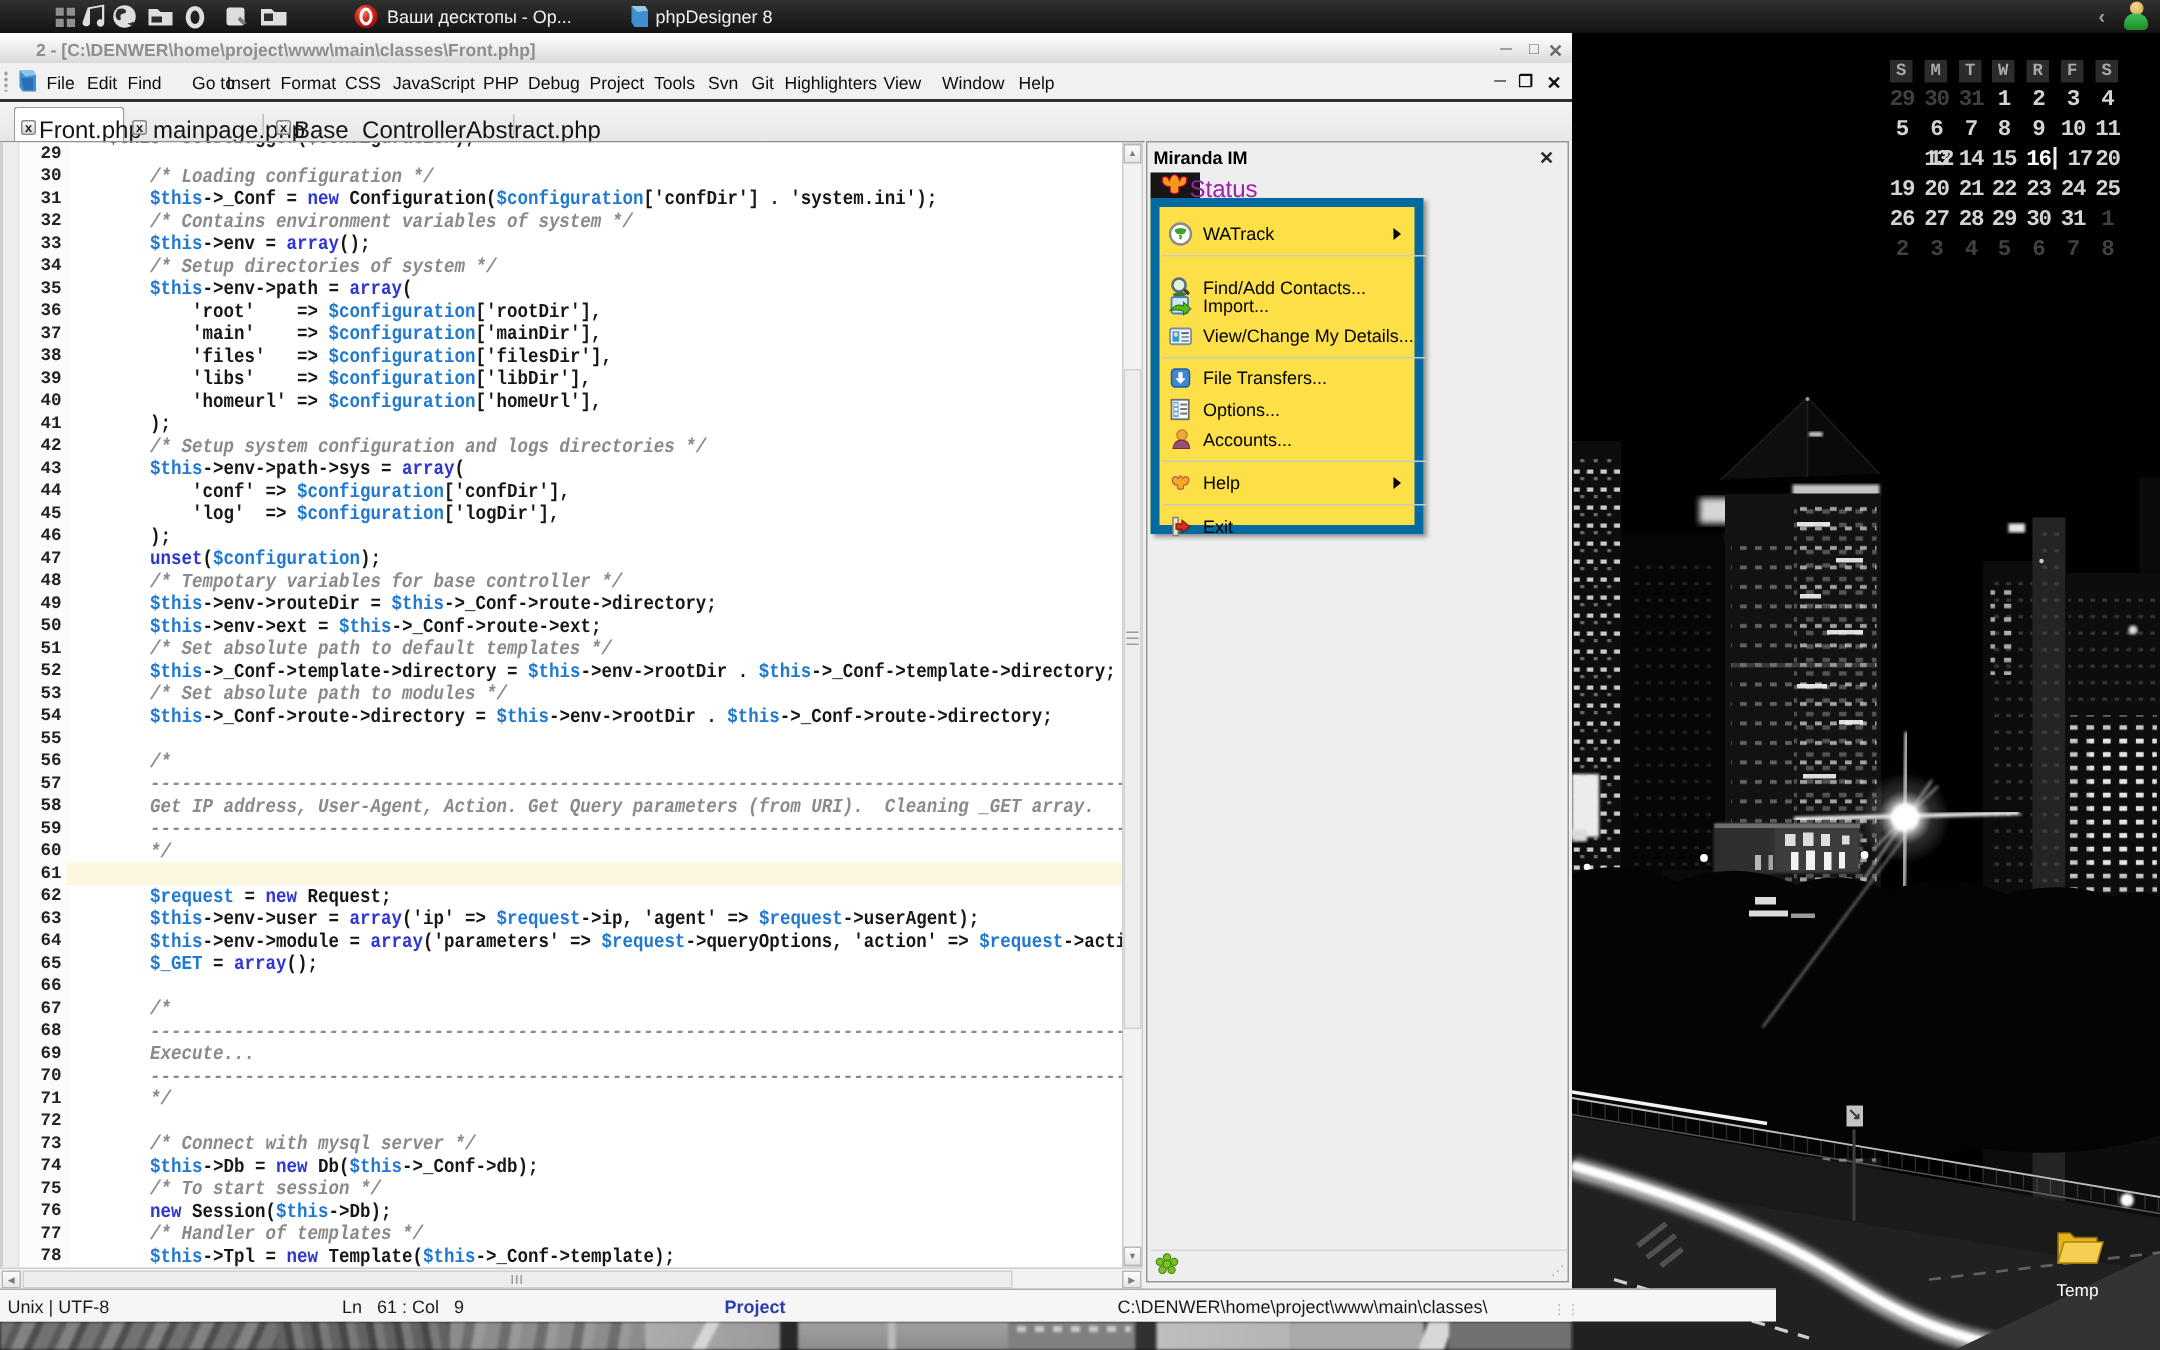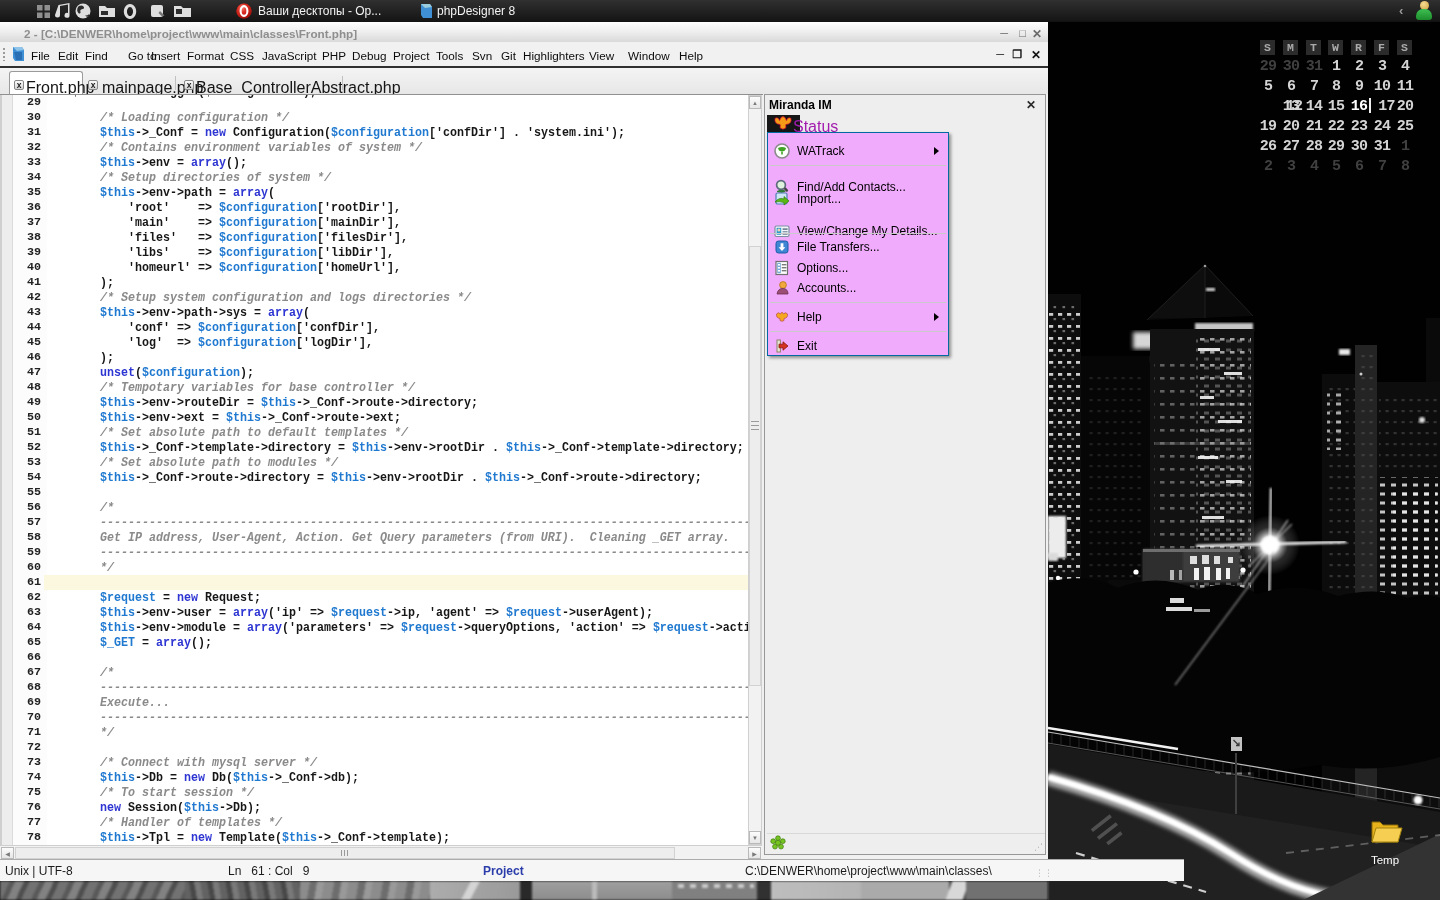--- a/index.html
+++ b/index.html
@@ -39,21 +39,21 @@
 .sthumb{background:#ededed;border:1px solid #d2d2d2;position:absolute}
 .grip{position:absolute;background:#9a9a9a}
 #statusbar{position:absolute;left:0;top:837px;width:1184px;height:22px;background:#f6f6f6;border-top:1px solid #ababab;font-size:12px;color:#1b1b1b}
 #statusbar div{position:absolute;top:4px;white-space:nowrap}
 
 #miranda{position:absolute;left:764px;top:94px;width:282px;height:761px;background:#eeeeee;border:1px solid #979797;z-index:20}
 #mtitle{position:absolute;left:4px;top:3px;font-size:12px;font-weight:bold;color:#000}
 #mclose{position:absolute;right:9px;top:3px;font-size:12px;font-weight:bold;color:#2a2a2a}
 #statusbtn{position:absolute;left:2px;top:20px;width:33px;height:18px;background:#161616}
 #statuslbl{position:absolute;left:28px;top:23px;font-size:16px;color:#a21caf}
-#mpopup{position:absolute;left:2px;top:37px;width:182px;height:224px;background:#f0abfc;border:1px solid #0369a1;box-shadow:2px 2px 3px rgba(0,0,0,.4)}
+#mpopup{position:absolute;left:2px;top:37px;width:182px;height:224px;background:#fde047;border:6px solid #0369a1;box-shadow:2px 2px 3px rgba(0,0,0,.4)}
 .pitem{position:absolute;left:0;width:100%;height:20px;font-size:12px;color:#000}
 .pitem .lbl{position:absolute;left:29px;top:3px}
 .parr{position:absolute;right:9px;top:5.5px;width:0;height:0;border-left:5px solid #000;border-top:4px solid transparent;border-bottom:4px solid transparent}
 .psep{position:absolute;left:2px;width:176px;height:1px;background:#c9c9c9}
 .micon{position:absolute;left:6px;top:2px;width:16px;height:16px}
 #mgrip{position:absolute;right:2px;bottom:2px;color:#aaa;font-size:9px}
 
 #cal{position:absolute;left:1255px;top:38px;width:168px;height:146px;z-index:5;font-family:"Liberation Mono",monospace}
 .ch{position:absolute;top:2px;width:15px;height:15px;background:#2b2b2b;color:#a9a9a9;font-size:11.5px;font-weight:bold;text-align:center;line-height:15px}
 .cd{position:absolute;width:23px;text-align:center;font-size:15px;color:#d4d4d4;font-weight:bold;letter-spacing:-.8px;line-height:16px}
@@ -619,21 +619,21 @@
           </svg>
           <div class="lbl">Find/Add Contacts...</div>
         </div>
 <div class="pitem" style="top:56px">
           <svg class="micon" viewBox="0 0 16 16">
             <rect x="2" y="2" width="11" height="11" rx="1.5" fill="#cfe6f7" stroke="#4f7fb2" stroke-width="1.2"></rect>
             <path d="M1 11 q4 -5 9 -3 l0 -2.5 l5 4.5 l-5 4 l0 -2.5 q-5 -1.5 -9 -0.5 z" fill="#59b814" stroke="#2f7d08" stroke-width=".7"></path>
           </svg>
           <div class="lbl">Import...</div>
         </div>
-<div class="pitem" style="top:88px">
+<div class="pitem" style="top:76px">
           <svg class="micon" viewBox="0 0 16 16">
             <rect x="1" y="3" width="14" height="10.5" rx="1.5" fill="#f3f7fb" stroke="#7d8ea2" stroke-width="1.2"></rect>
             <rect x="2.6" y="4.8" width="4.6" height="7" fill="#2e9ccc"></rect>
             <circle cx="4.9" cy="7" r="1.5" fill="#f2d3b3"></circle>
             <rect x="8.6" y="5.4" width="5" height="1.4" fill="#5a6b7d"></rect>
             <rect x="8.6" y="8" width="5" height="1.4" fill="#8a9aac"></rect>
             <rect x="8.6" y="10.6" width="5" height="1.4" fill="#8a9aac"></rect>
           </svg>
           <div class="lbl">View/Change My Details...</div>
         </div>

